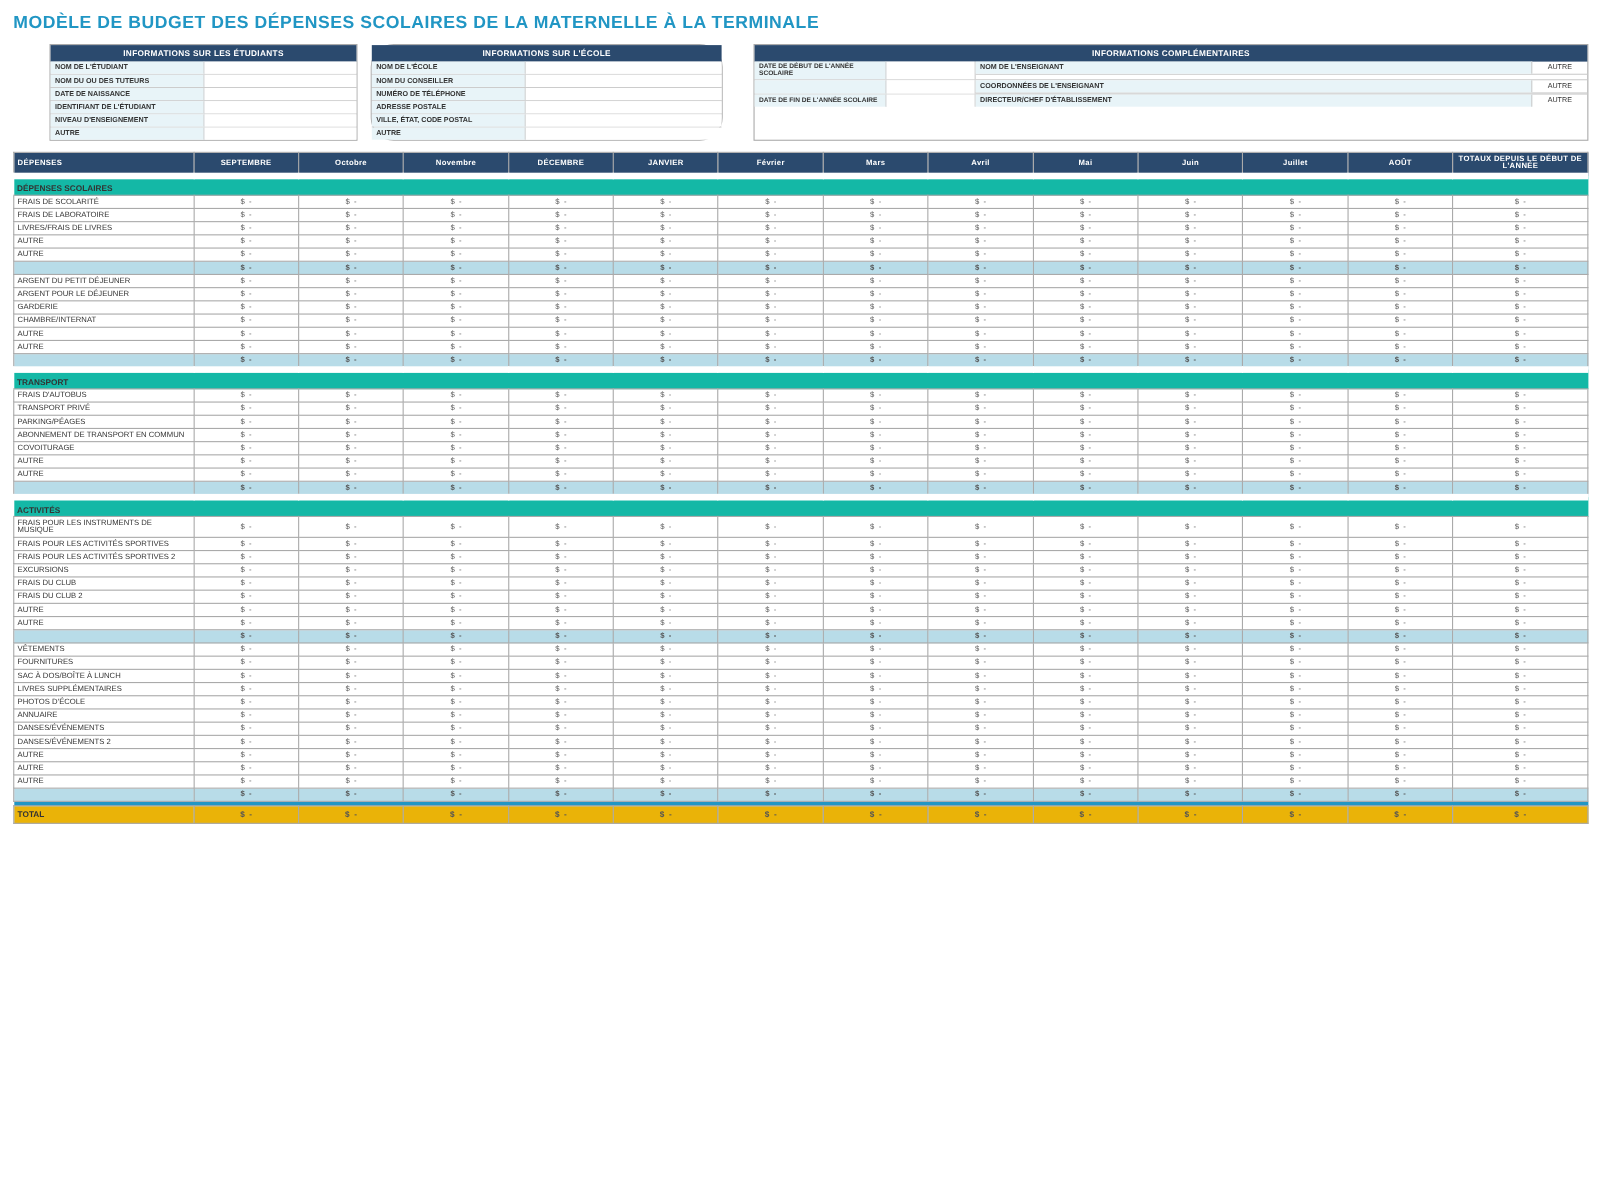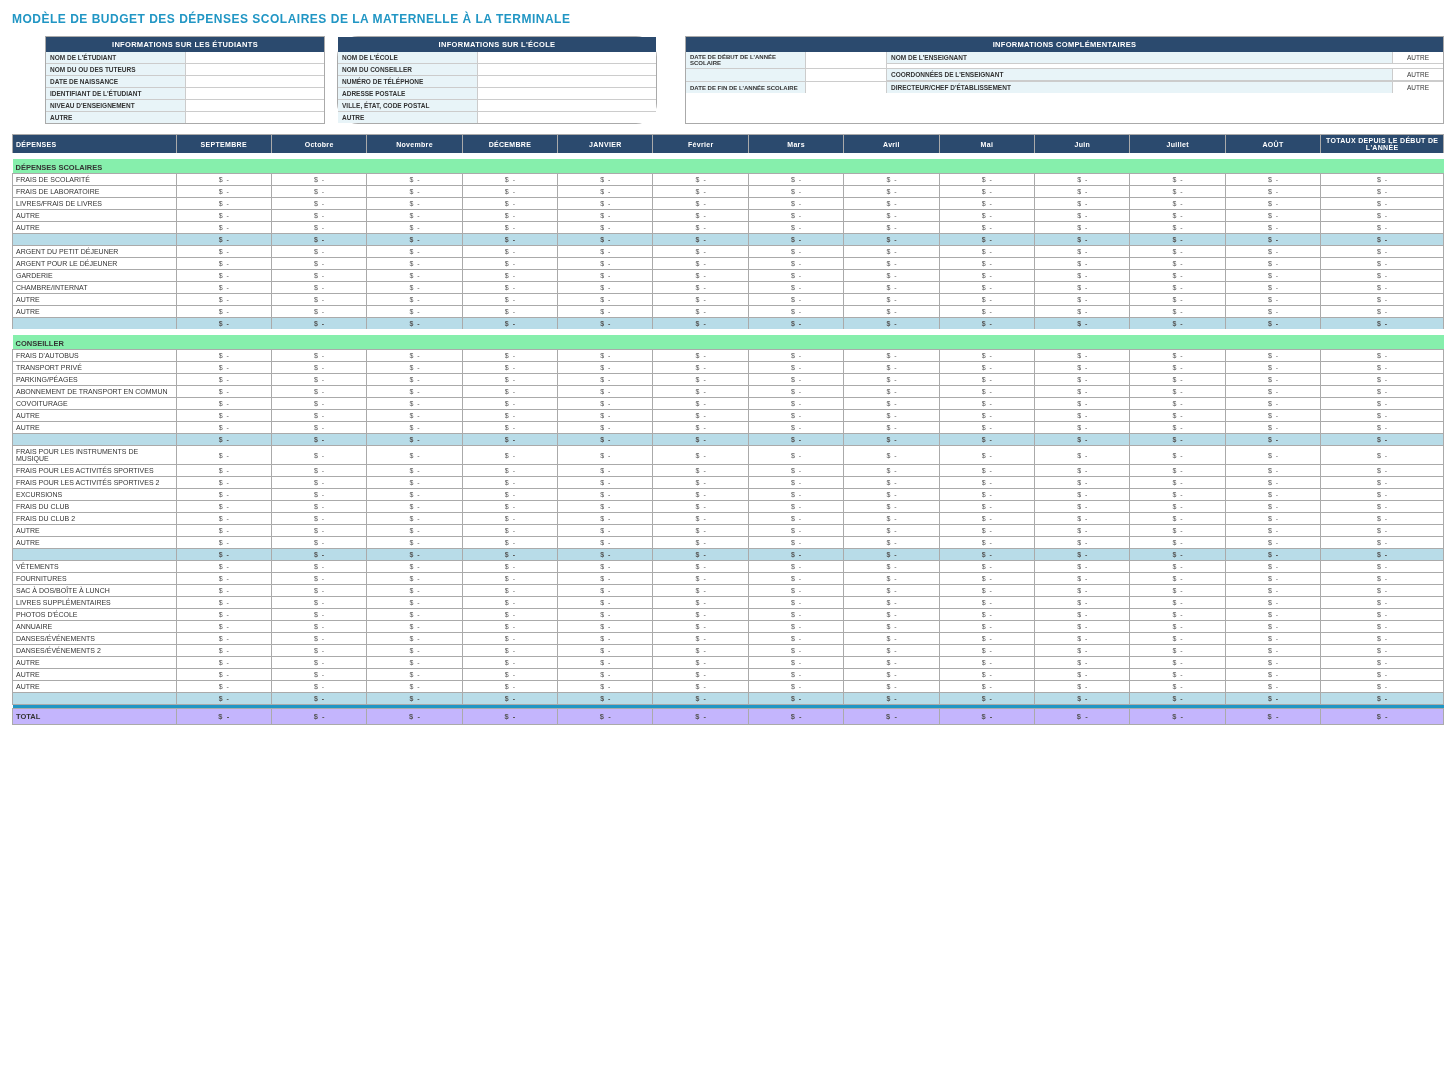--- a/index.html
+++ b/index.html
@@ -6,21 +6,21 @@
     body {
       font-family: Arial, sans-serif;
       font-size: 8px;
       background: #fff;
       color: #333;
       padding: 12px;
       width: 1456px;
     }
     .main-title {
       color: #2196c4;
-      font-size: 12px;
+      font-size: 16px;
       font-weight: bold;
       margin-bottom: 10px;
       letter-spacing: 0.5px;
     }
     
     .info-container {
       display: flex;
       gap: 12px;
       margin-bottom: 10px;
     }
@@ -93,21 +93,21 @@
     .budget-table thead th.col-total {
       background: #2b4a6e;
       width: 90px;
     }
     .col-month { width: 70px; }
 
     
     .cat-header td {
       font-weight: bold;
       font-size: 7.5px;
-      background: #86efac;
+      background: #14b8a6;
       border-left: none;
       border-right: none;
       border-top: 6px solid #fff;
       padding-top: 4px;
       padding-bottom: 1px;
     }
     
     .subtotal-row td {
       background: #b8dce8;
       font-weight: bold;
@@ -125,21 +125,21 @@
     }
     .data-row td.money-cell {
       text-align: center;
       color: #333;
     }
     
     .total-row {
       background: #b8dce8;
     }
     .total-row td {
-      background: #c4b5fd;
+      background: #eab308;
       font-weight: bold;
       font-size: 7.5px;
       padding: 3px;
     }
     .total-row td.money-cell { text-align: center; }
 
     .dollar { color: #555; }
     .dash { color: #555; }
 
     
@@ -473,21 +473,21 @@
         <td class="money-cell subtotal-cell"><span class="dollar">$</span>&nbsp;&nbsp;<span class="dash">-</span></td>
         <td class="money-cell subtotal-cell"><span class="dollar">$</span>&nbsp;&nbsp;<span class="dash">-</span></td>
         <td class="money-cell subtotal-cell"><span class="dollar">$</span>&nbsp;&nbsp;<span class="dash">-</span></td>
         <td class="money-cell subtotal-cell"><span class="dollar">$</span>&nbsp;&nbsp;<span class="dash">-</span></td>
         <td class="money-cell subtotal-cell"><span class="dollar">$</span>&nbsp;&nbsp;<span class="dash">-</span></td>
         <td class="money-cell subtotal-cell"><span class="dollar">$</span>&nbsp;&nbsp;<span class="dash">-</span></td>
         <td class="money-cell subtotal-cell"><span class="dollar">$</span>&nbsp;&nbsp;<span class="dash">-</span></td>
         <td class="money-cell subtotal-cell"><span class="dollar">$</span>&nbsp;&nbsp;<span class="dash">-</span></td>
       </tr>
       <tr class="cat-header">
-        <td colspan="14"><strong>CONSEILLER</strong></td>
+        <td colspan="14"><strong>TRANSPORT</strong></td>
       </tr>
       <tr class="data-row">
         <td class="label-cell">FRAIS D'AUTOBUS</td>
         <td class="money-cell data-cell"><span class="dollar">$</span>&nbsp;&nbsp;<span class="dash">-</span></td>
         <td class="money-cell data-cell"><span class="dollar">$</span>&nbsp;&nbsp;<span class="dash">-</span></td>
         <td class="money-cell data-cell"><span class="dollar">$</span>&nbsp;&nbsp;<span class="dash">-</span></td>
         <td class="money-cell data-cell"><span class="dollar">$</span>&nbsp;&nbsp;<span class="dash">-</span></td>
         <td class="money-cell data-cell"><span class="dollar">$</span>&nbsp;&nbsp;<span class="dash">-</span></td>
         <td class="money-cell data-cell"><span class="dollar">$</span>&nbsp;&nbsp;<span class="dash">-</span></td>
         <td class="money-cell data-cell"><span class="dollar">$</span>&nbsp;&nbsp;<span class="dash">-</span></td>
@@ -603,20 +603,23 @@
         <td class="money-cell subtotal-cell"><span class="dollar">$</span>&nbsp;&nbsp;<span class="dash">-</span></td>
         <td class="money-cell subtotal-cell"><span class="dollar">$</span>&nbsp;&nbsp;<span class="dash">-</span></td>
         <td class="money-cell subtotal-cell"><span class="dollar">$</span>&nbsp;&nbsp;<span class="dash">-</span></td>
         <td class="money-cell subtotal-cell"><span class="dollar">$</span>&nbsp;&nbsp;<span class="dash">-</span></td>
         <td class="money-cell subtotal-cell"><span class="dollar">$</span>&nbsp;&nbsp;<span class="dash">-</span></td>
         <td class="money-cell subtotal-cell"><span class="dollar">$</span>&nbsp;&nbsp;<span class="dash">-</span></td>
         <td class="money-cell subtotal-cell"><span class="dollar">$</span>&nbsp;&nbsp;<span class="dash">-</span></td>
         <td class="money-cell subtotal-cell"><span class="dollar">$</span>&nbsp;&nbsp;<span class="dash">-</span></td>
         <td class="money-cell subtotal-cell"><span class="dollar">$</span>&nbsp;&nbsp;<span class="dash">-</span></td>
       </tr>
+      <tr class="cat-header">
+        <td colspan="14"><strong>ACTIVITÉS</strong></td>
+      </tr>
       <tr class="data-row">
         <td class="label-cell">FRAIS POUR LES INSTRUMENTS DE MUSIQUE</td>
         <td class="money-cell data-cell"><span class="dollar">$</span>&nbsp;&nbsp;<span class="dash">-</span></td>
         <td class="money-cell data-cell"><span class="dollar">$</span>&nbsp;&nbsp;<span class="dash">-</span></td>
         <td class="money-cell data-cell"><span class="dollar">$</span>&nbsp;&nbsp;<span class="dash">-</span></td>
         <td class="money-cell data-cell"><span class="dollar">$</span>&nbsp;&nbsp;<span class="dash">-</span></td>
         <td class="money-cell data-cell"><span class="dollar">$</span>&nbsp;&nbsp;<span class="dash">-</span></td>
         <td class="money-cell data-cell"><span class="dollar">$</span>&nbsp;&nbsp;<span class="dash">-</span></td>
         <td class="money-cell data-cell"><span class="dollar">$</span>&nbsp;&nbsp;<span class="dash">-</span></td>
         <td class="money-cell data-cell"><span class="dollar">$</span>&nbsp;&nbsp;<span class="dash">-</span></td>

